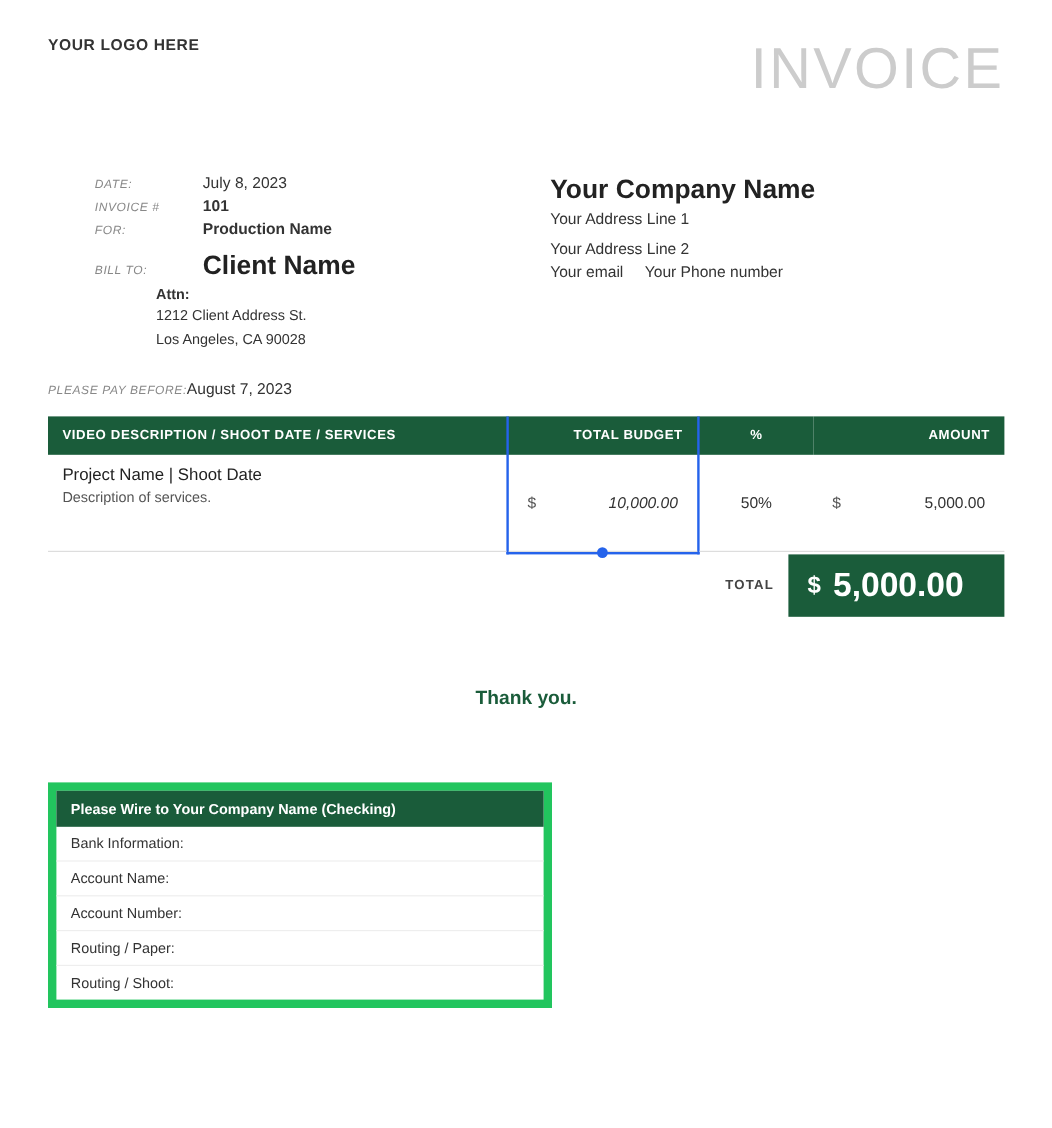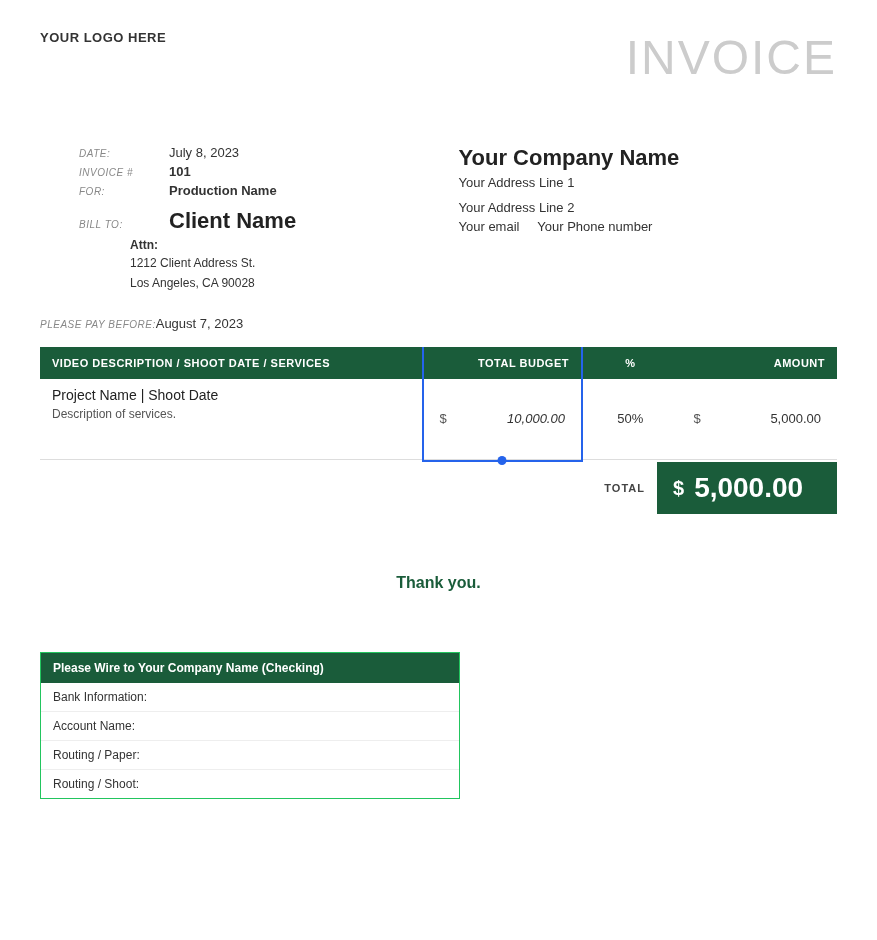--- a/index.html
+++ b/index.html
@@ -207,21 +207,21 @@
       text-align: center;
       font-size: 16px;
       font-weight: bold;
       color: #1a5c3a;
       margin-top: 60px;
       margin-bottom: 60px;
     }
     
     .wire-section {
       max-width: 420px;
-      border: 1px solid #22c55e;
+      border: 7px solid #22c55e;
       margin-top: 17px;
     }
     .wire-header {
       background-color: #1a5c3a;
       color: #ffffff;
       padding: 8px 12px;
       font-size: 12px;
       font-weight: bold;
     }
     .wire-body {
@@ -348,18 +348,19 @@
   </tbody>
     </table>
 
   <div class="thank-you">Thank you.</div>
 
   <div class="wire-section">
     <div class="wire-header">Please Wire to  Your Company Name (Checking)</div>
     <div class="wire-body">
       <div class="wire-row">Bank Information:</div>
       <div class="wire-row">Account Name:</div>
+      <div class="wire-row">Account Number:</div>
       <div class="wire-row">Routing / Paper:</div>
       <div class="wire-row">Routing / Shoot:</div>
     </div>
   </div>
 
 </div>
 
 </body></html>

